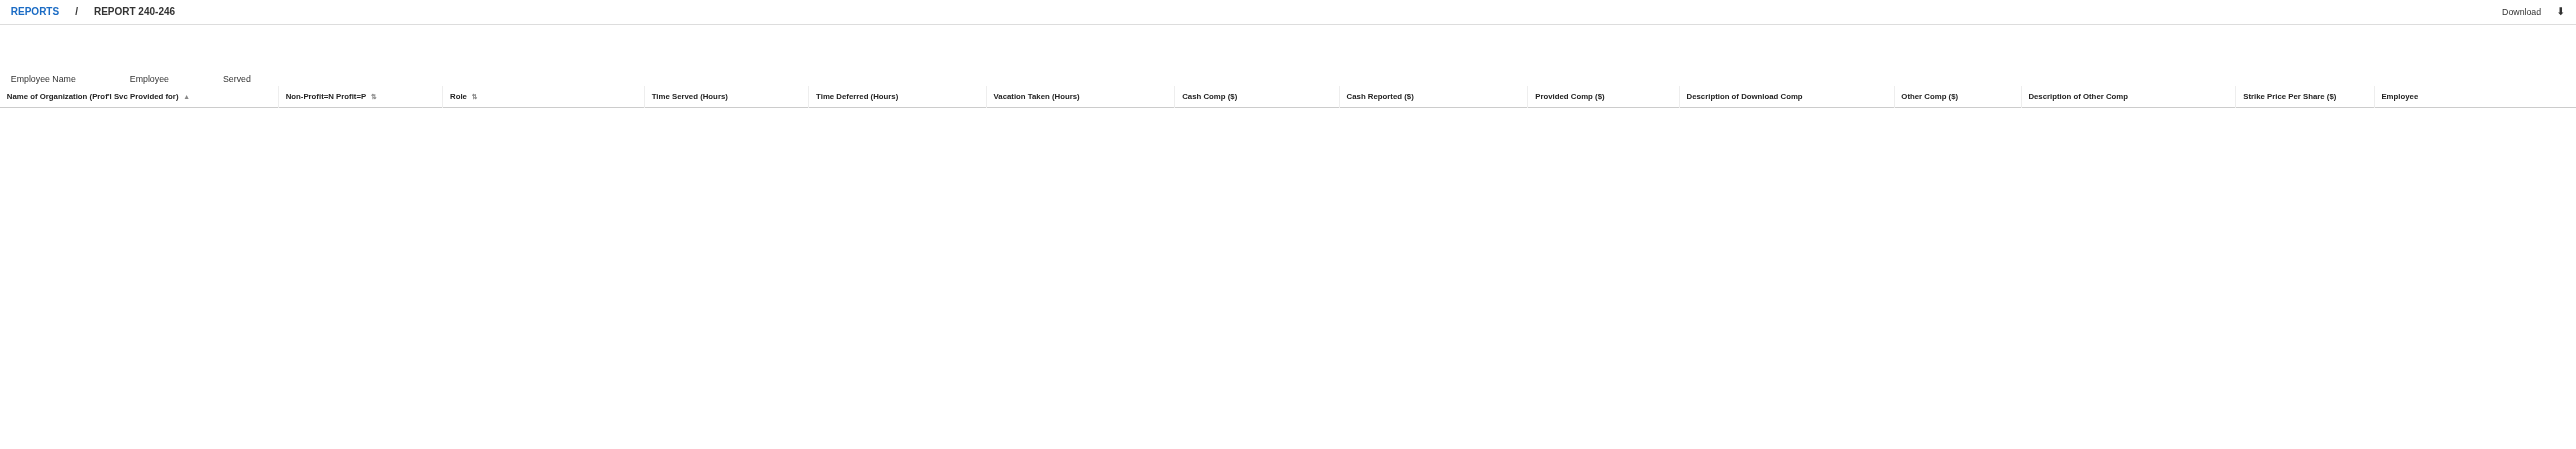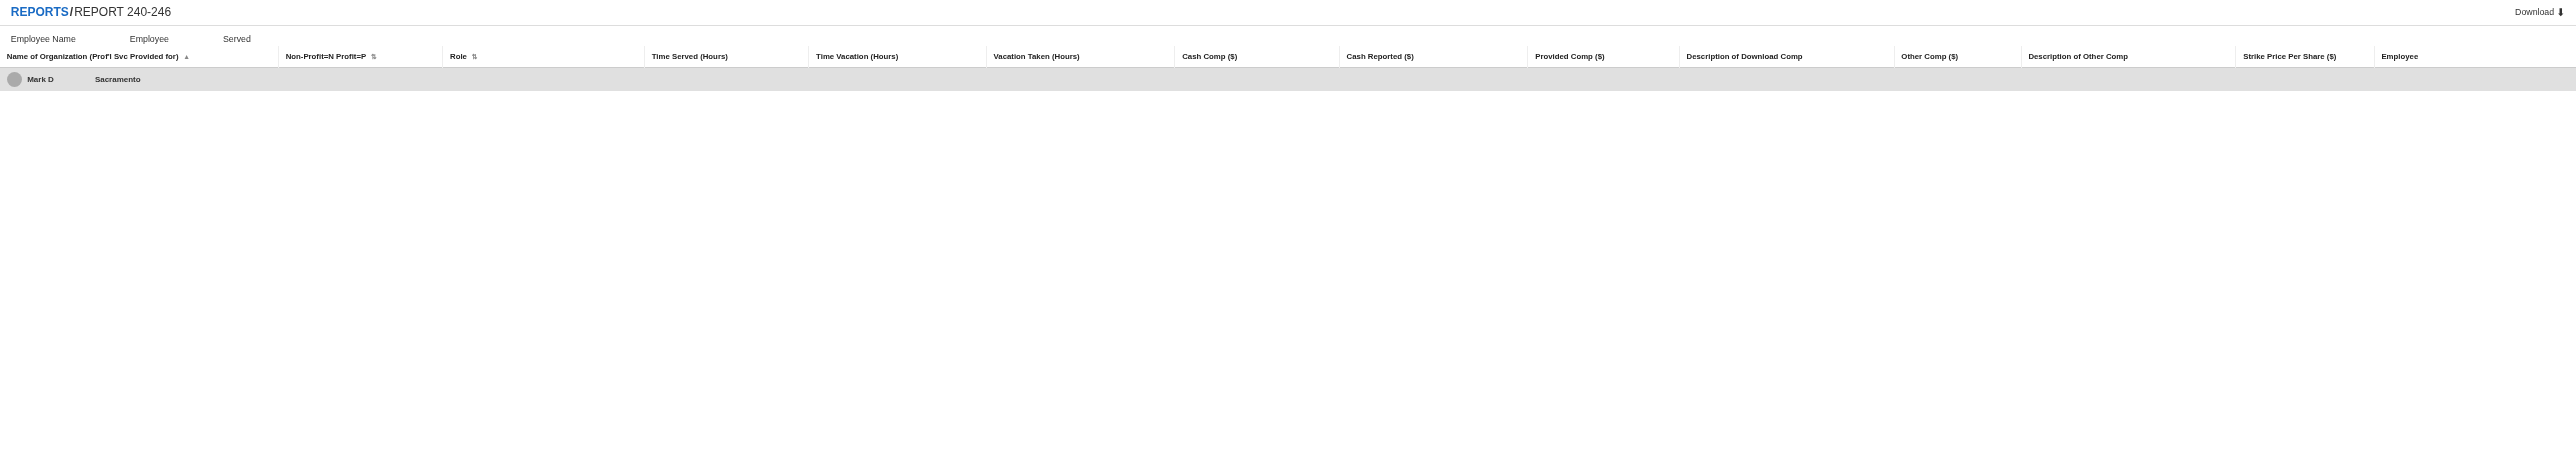--- a/index.html
+++ b/index.html
@@ -18,41 +18,41 @@
     .header-bar {
       display: flex;
       justify-content: space-between;
       align-items: center;
       padding: 5.4px 10.8px;
       border-bottom: 0.7px solid #ddd;
     }
     .breadcrumb {
       display: flex;
       align-items: center;
-      gap: 1px;
-      font-size: 12px;
+      gap: 16px;
+      font-size: 10px;
       font-weight: 600;
     }
     .breadcrumb a {
       color: #1a6bc4;
       text-decoration: none;
       font-weight: 700;
     }
     .breadcrumb-separator {
       color: #333;
       font-weight: 600;
     }
     .breadcrumb-current {
       color: #333;
-      font-weight: 400;
+      font-weight: 700;
     }
     .download-btn {
       display: flex;
       align-items: center;
-      gap: 2px;
+      gap: 15px;
       font-size: 8.8px;
       color: #333;
       background: none;
       border: none;
       cursor: pointer;
       font-weight: 500;
     }
     .download-icon {
       font-size: 10.8px;
     }
@@ -150,20 +150,21 @@
       width: 74px;
     }
     .comments-col {
       width: 108px;
     }
     .location-filter-section {
       display: flex;
       align-items: flex-start;
       padding: 8px 10.8px 2.7px 10.8px;
       gap: 54px;
+      margin-top: 41px;
     }
     .filter-section-item {
       display: flex;
       flex-direction: column;
     }
     .filter-section-label {
       font-size: 8.8px;
       color: #333;
       font-weight: 400;
     }
@@ -208,21 +209,21 @@
           <span class="sort-icon">⇅</span>
         </th>
         <th class="role-col">
           <span>Role</span>
           <span class="sort-icon">⇅</span>
         </th>
         <th class="time-served-col">
           <span>Time Served (Hours)</span>
         </th>
         <th class="time-reported-col">
-          <span>Time Vacation (Hours)</span>
+          <span>Time Deferred (Hours)</span>
         </th>
         <th class="vacation-col">
           <span>Vacation Taken (Hours)</span>
         </th>
         <th class="cash-comp-col">
           <span>Cash Comp ($)</span>
         </th>
         <th class="cash-reported-col">
           <span>Cash Reported ($)</span>
         </th>
@@ -240,19 +241,16 @@
         </th>
         <th class="strike-price-col">
           <span>Strike Price Per Share ($)</span>
         </th>
         <th class="comments-col">
           <span>Employee</span>
         </th>
       </tr>
     </thead>
     <tbody id="table-body">
-    <tr class="group-row">
-          <td colspan="14"><span class="group-avatar"></span><span>Mark D</span><span style="margin-left:41px;">Sacramento</span></td>
-        </tr>
       </tbody>
   </table>
 </div>
 
 
 </body></html>

